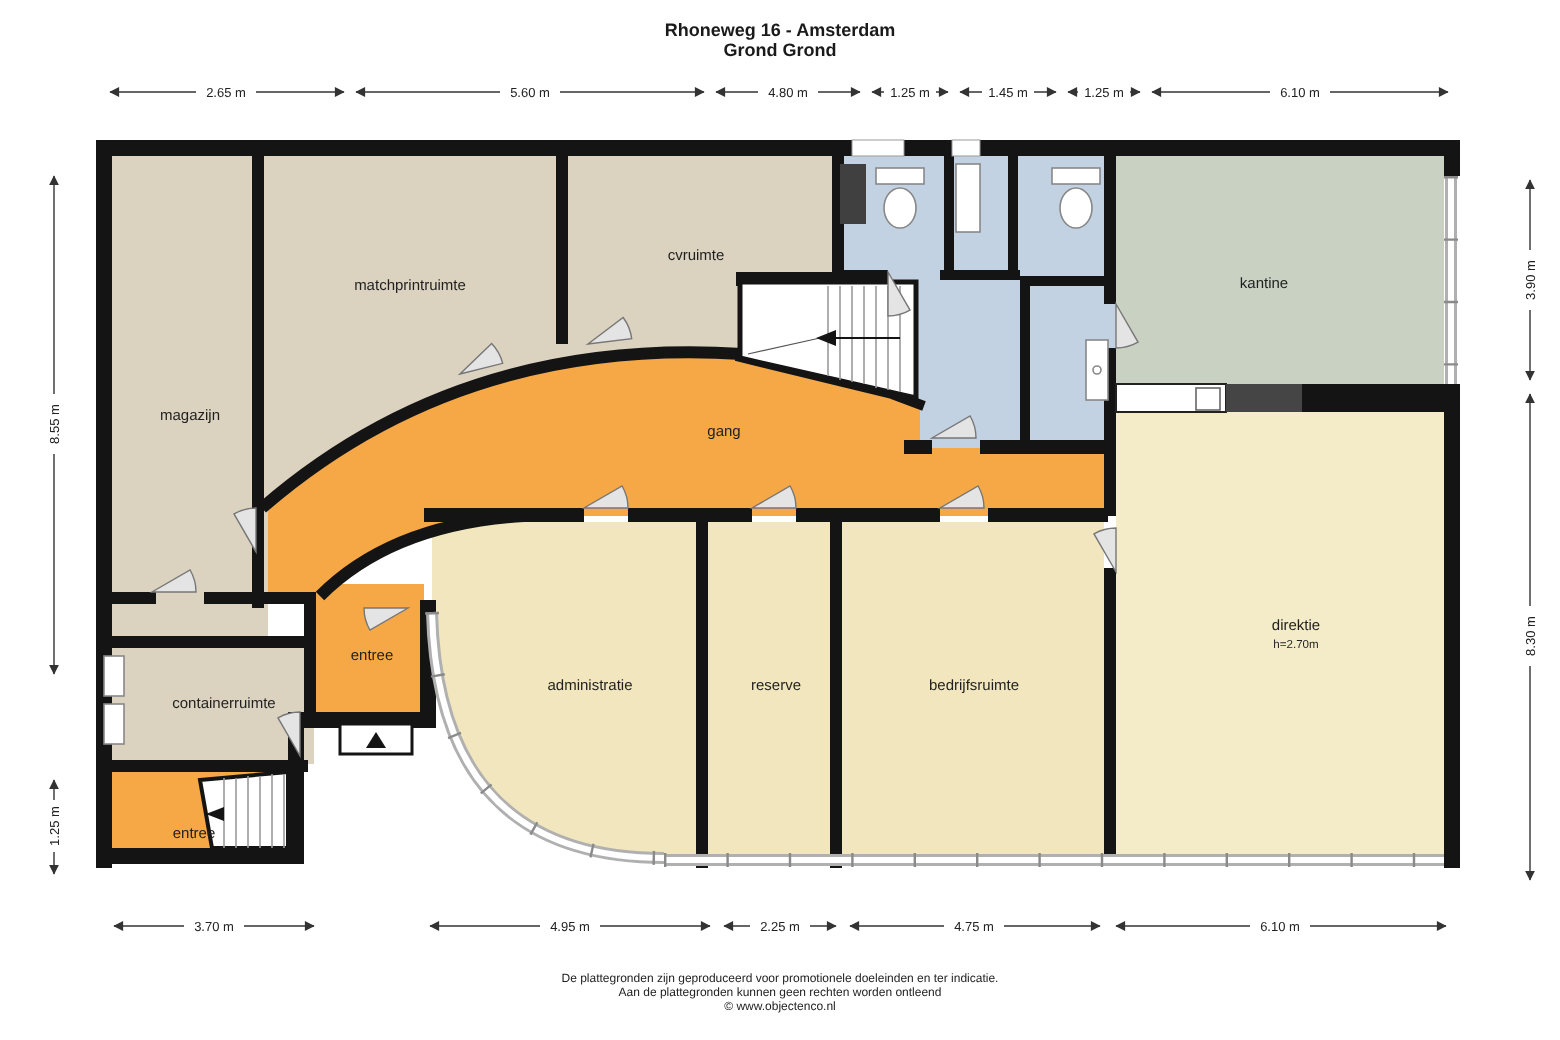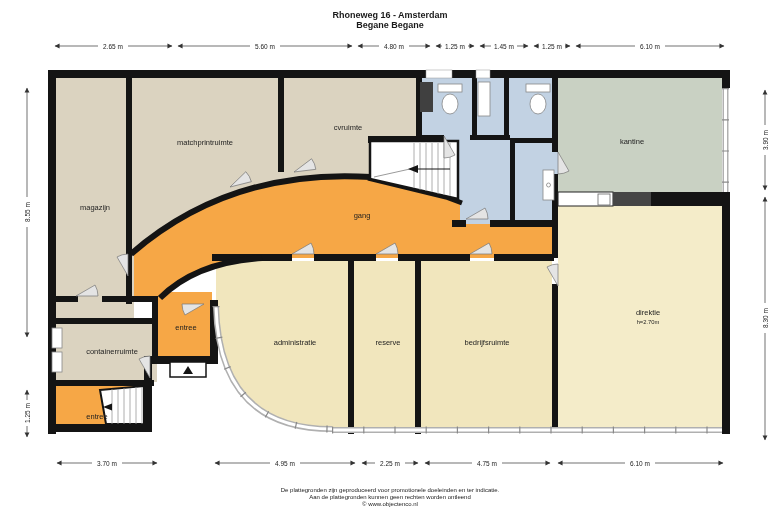--- a/index.html
+++ b/index.html
@@ -22,21 +22,21 @@
   .winbase{stroke:#b0b0b0;stroke-width:6;fill:none;}
   .wincore{stroke:#ffffff;stroke-width:3;fill:none;}
   .wintick{stroke:#8a8a8a;stroke-width:7;fill:none;stroke-dasharray:1.2 30;}
 </style>
 </head>
 <body>
 
 <div id="stage">
   <div id="title">
     <div>Rhoneweg 16 - Amsterdam</div>
-    <div>Begane Begane</div>
+    <div>Grond Grond</div>
   </div>
 
   <svg width="780" height="520" viewBox="0 0 780 520">
     <defs>
       <marker id="da" markerWidth="8" markerHeight="8" refX="7" refY="4" orient="auto-start-reverse">
         <path d="M0.5,0.5 L7.5,4 L0.5,7.5 Z" fill="#333"></path>
       </marker>
       <path id="fan" d="M0,0 L22,0 A22,22 0 0 0 19.05,-11 Z"></path>
     </defs>
 

